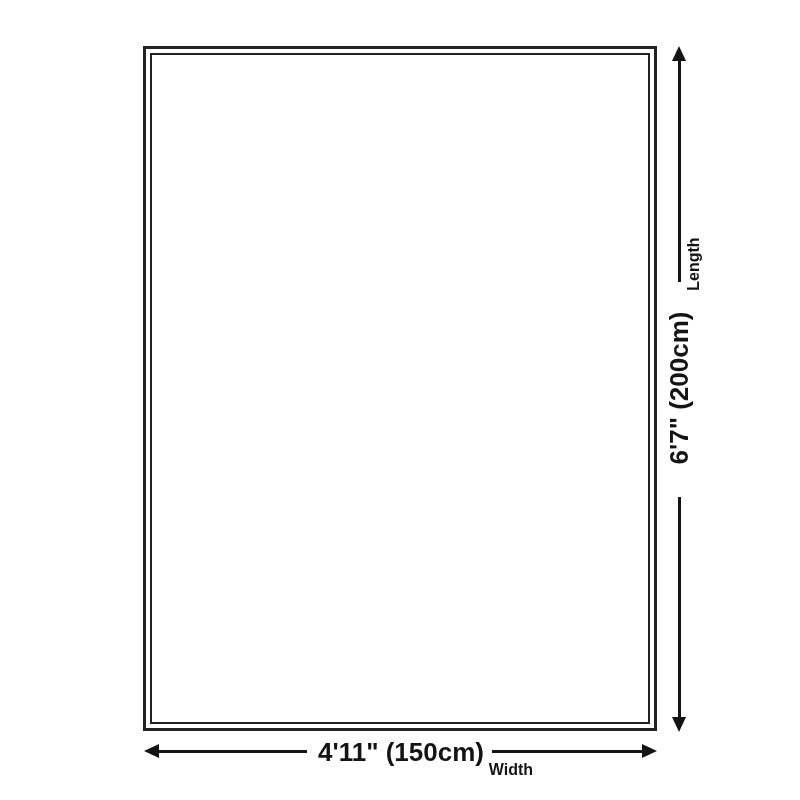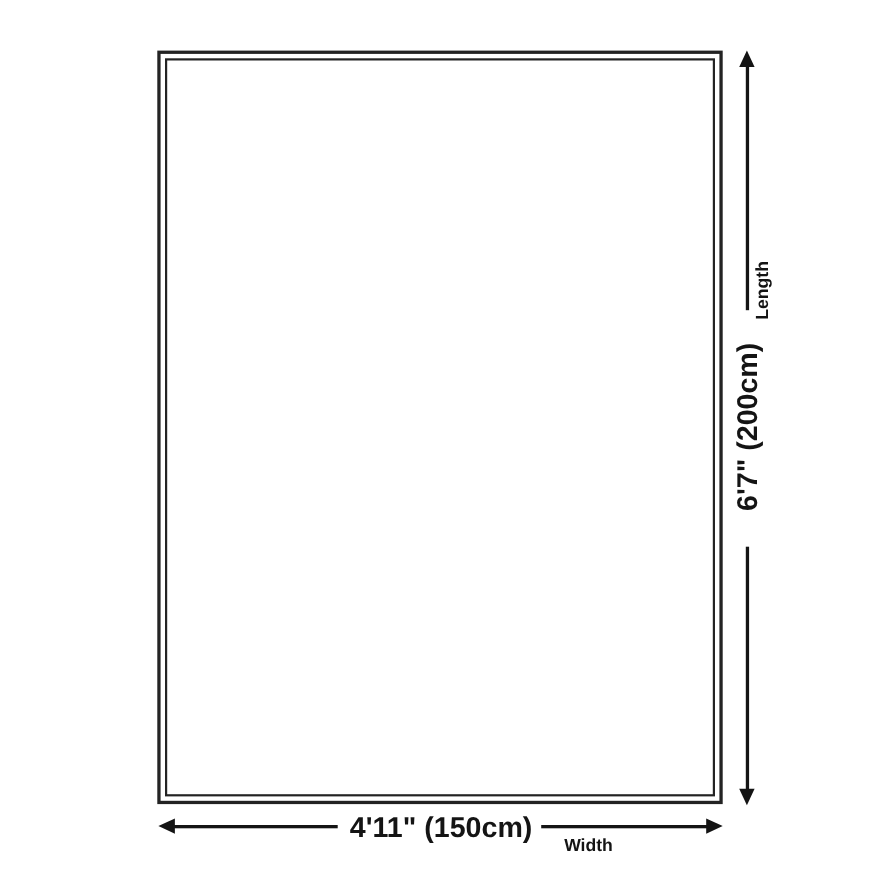--- a/index.html
+++ b/index.html
@@ -107,21 +107,21 @@
   .length-name {
     left: 634px; top: 253px;
     width: 120px; height: 22px;
     transform: rotate(-90deg);
   }
   .width-value {
     left: 306px; top: 735px;
     width: 190px; height: 34px;
   }
   .width-name {
-    left: 500px; top: 759px;
+    left: 476px; top: 759px;
     width: 70px; height: 22px;
   }
 </style>
 </head>
 <body>
 
 <div class="canvas">
 
   <div class="rect-outer">
     <div class="rect-inner"></div>

